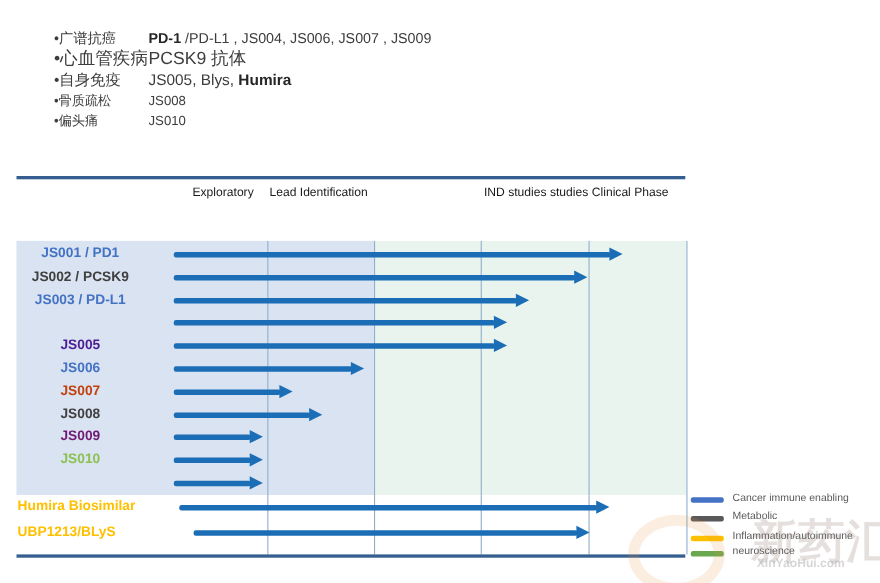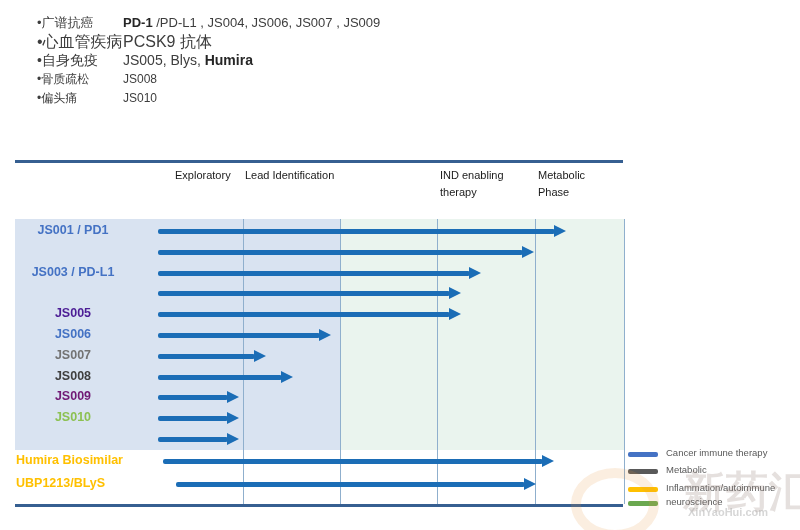--- a/index.html
+++ b/index.html
@@ -6,21 +6,21 @@
   body {
     width: 800px; height: 530px;
     position: relative;
     background: #ffffff;
     overflow: hidden;
     font-family: "Liberation Sans", "DejaVu Sans", sans-serif;
   }
   
   #bullet-list {
     position: absolute; left: 33px; top: 9px;
-    list-style: none; margin: 4px; padding: 0;
+    list-style: none; margin: 16px; padding: 0;
     color: #3d3d3d;
   }
   #bullet-list li { white-space: nowrap; }
   #bullet-list .cat { display: inline-block; width: 86px; }
   #bullet-list .seg-bold { font-weight: bold; color: #262626; }
   
   #chart { position: absolute; left: 0; top: 0; width: 800px; height: 530px; }
   .rule { position: absolute; height: 3px; }
   .band { position: absolute; }
   .gridline { position: absolute; width: 1px; }
@@ -81,39 +81,40 @@
     <div class="band" style="left: 340px; top: 219px; width: 284px; height: 231px; background: rgb(234, 244, 238);"></div>
     <div class="gridline" style="left: 243px; top: 219px; height: 285px; background: rgb(143, 175, 205);"></div>
     <div class="gridline" style="left: 340px; top: 219px; height: 285px; background: rgb(143, 175, 205);"></div>
     <div class="gridline" style="left: 437px; top: 219px; height: 285px; background: rgb(143, 175, 205);"></div>
     <div class="gridline" style="left: 535px; top: 219px; height: 285px; background: rgb(143, 175, 205);"></div>
     <div class="gridline" style="left: 624px; top: 219px; height: 285px; background: rgb(143, 175, 205);"></div>
     <div class="rule" style="left: 15px; top: 160px; width: 608px; background: rgb(54, 95, 145);"></div>
     <div class="rule" style="left: 15px; top: 504px; width: 608px; background: rgb(54, 95, 145);"></div>
     <div class="phase-header" style="left: 175px; width: 68px;">Exploratory</div>
     <div class="phase-header" style="left: 245px; width: 95px;">Lead Identification</div>
-    <div class="phase-header" style="left: 440px; width: 95px;">IND enabling therapy</div>
-    <div class="phase-header" style="left: 538px; width: 78px;">Metabolic Phase</div>
+    <div class="phase-header" style="left: 440px; width: 95px;">IND studies studies</div>
+    <div class="phase-header" style="left: 538px; width: 78px;">Clinical Phase</div>
     <div class="row-label centered" style="top: 223px; color: rgb(68, 114, 196);">JS001 / PD1</div>
     <div class="arrow-bar" style="left: 158px; top: 228.5px; width: 397px; background: rgb(27, 109, 182);"></div>
     <div class="arrow-head" style="left: 554px; top: 225px; border-left: 12px solid rgb(27, 109, 182);"></div>
+    <div class="row-label centered" style="top: 244px; color: rgb(64, 64, 64);">JS002 / PCSK9</div>
     <div class="arrow-bar" style="left: 158px; top: 249.5px; width: 365px; background: rgb(27, 109, 182);"></div>
     <div class="arrow-head" style="left: 522px; top: 246px; border-left: 12px solid rgb(27, 109, 182);"></div>
     <div class="row-label centered" style="top: 265px; color: rgb(68, 114, 196);">JS003 / PD-L1</div>
     <div class="arrow-bar" style="left: 158px; top: 270.5px; width: 312px; background: rgb(27, 109, 182);"></div>
     <div class="arrow-head" style="left: 469px; top: 267px; border-left: 12px solid rgb(27, 109, 182);"></div>
     <div class="arrow-bar" style="left: 158px; top: 290.5px; width: 292px; background: rgb(27, 109, 182);"></div>
     <div class="arrow-head" style="left: 449px; top: 287px; border-left: 12px solid rgb(27, 109, 182);"></div>
     <div class="row-label centered" style="top: 306px; color: #4c1d95;">JS005</div>
     <div class="arrow-bar" style="left: 158px; top: 311.5px; width: 292px; background: rgb(27, 109, 182);"></div>
     <div class="arrow-head" style="left: 449px; top: 308px; border-left: 12px solid rgb(27, 109, 182);"></div>
     <div class="row-label centered" style="top: 327px; color: rgb(68, 114, 196);">JS006</div>
     <div class="arrow-bar" style="left: 158px; top: 332.5px; width: 162px; background: rgb(27, 109, 182);"></div>
     <div class="arrow-head" style="left: 319px; top: 329px; border-left: 12px solid rgb(27, 109, 182);"></div>
-    <div class="row-label centered" style="top: 348px; color: #737373;">JS007</div>
+    <div class="row-label centered" style="top: 348px; color: #c2410c;">JS007</div>
     <div class="arrow-bar" style="left: 158px; top: 353.5px; width: 97px; background: rgb(27, 109, 182);"></div>
     <div class="arrow-head" style="left: 254px; top: 350px; border-left: 12px solid rgb(27, 109, 182);"></div>
     <div class="row-label centered" style="top: 369px; color: rgb(64, 64, 64);">JS008</div>
     <div class="arrow-bar" style="left: 158px; top: 374.5px; width: 124px; background: rgb(27, 109, 182);"></div>
     <div class="arrow-head" style="left: 281px; top: 371px; border-left: 12px solid rgb(27, 109, 182);"></div>
     <div class="row-label centered" style="top: 389px; color: #701a75;">JS009</div>
     <div class="arrow-bar" style="left: 158px; top: 394.5px; width: 70px; background: rgb(27, 109, 182);"></div>
     <div class="arrow-head" style="left: 227px; top: 391px; border-left: 12px solid rgb(27, 109, 182);"></div>
     <div class="row-label centered" style="top: 410px; color: rgb(140, 193, 82);">JS010</div>
     <div class="arrow-bar" style="left: 158px; top: 415.5px; width: 70px; background: rgb(27, 109, 182);"></div>
@@ -124,21 +125,21 @@
     <div class="arrow-bar" style="left: 163px; top: 458.5px; width: 380px; background: rgb(27, 109, 182);"></div>
     <div class="arrow-head" style="left: 542px; top: 455px; border-left: 12px solid rgb(27, 109, 182);"></div>
     <div class="row-label leftal" style="top: 476px; color: rgb(255, 192, 0);">UBP1213/BLyS</div>
     <div class="arrow-bar" style="left: 176px; top: 481.5px; width: 349px; background: rgb(27, 109, 182);"></div>
     <div class="arrow-head" style="left: 524px; top: 478px; border-left: 12px solid rgb(27, 109, 182);"></div>
   </div>
 
 <div id="legend">
     <div class="legend-item" style="left: 628px; top: 452px;">
       <div class="legend-swatch" style="background: rgb(68, 114, 196);"></div>
-      <div class="legend-label">Cancer immune therapy</div>
+      <div class="legend-label">Cancer immune enabling</div>
     </div>
     <div class="legend-item" style="left: 628px; top: 469px;">
       <div class="legend-swatch" style="background: rgb(89, 89, 89);"></div>
       <div class="legend-label">Metabolic</div>
     </div>
     <div class="legend-item" style="left: 628px; top: 487px;">
       <div class="legend-swatch" style="background: rgb(255, 192, 0);"></div>
       <div class="legend-label">Inflammation/autoimmune</div>
     </div>
     <div class="legend-item" style="left: 628px; top: 501px;">

